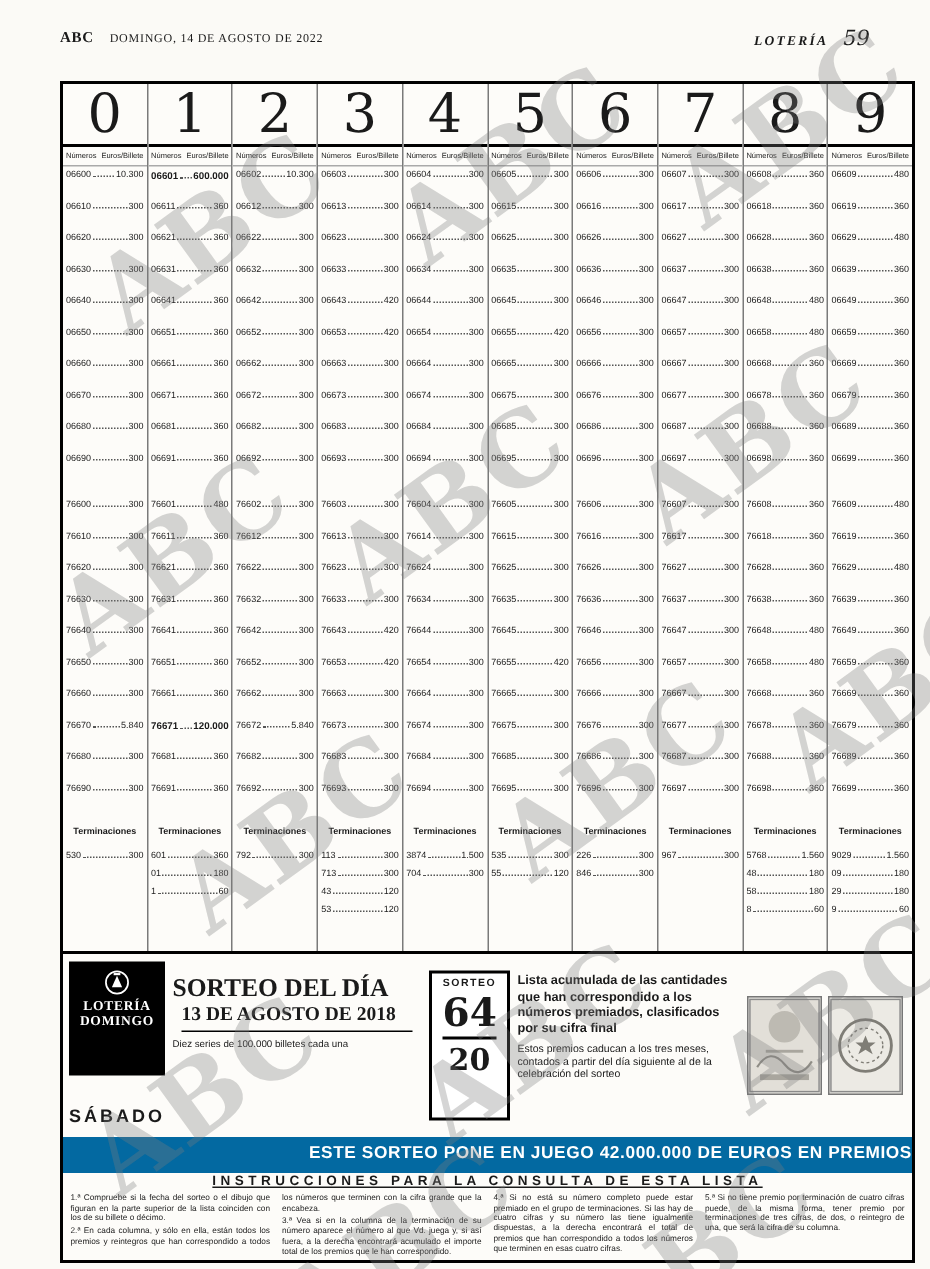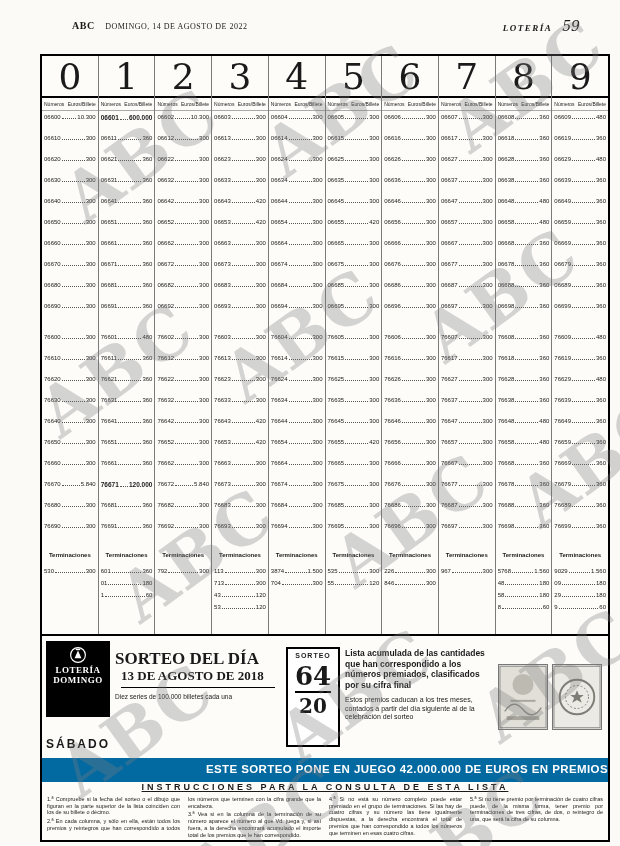--- a/index.html
+++ b/index.html
@@ -1,20 +1,20 @@
 <!DOCTYPE html>
 <html><head>
 <meta charset="utf-8">
 <style>
   html,body{margin:0;padding:0;background:#888;}
   #page{position:relative;width:620px;height:846px;background:#fbfaf6;color:#1a1a1a;
         font-family:"Liberation Serif",serif;overflow:hidden;margin:0 auto;}
   
   #masthead{position:absolute;top:20px;left:40px;right:40px;height:16px;}
-  .mh-left{position:absolute;left:0;top:0;font-size:8px;letter-spacing:.5px;margin-left:32px;}
+  .mh-left{position:absolute;left:0;top:0;font-size:8px;letter-spacing:.5px;}
   .mh-left .abc{font-weight:700;font-size:10px;margin-right:8px;}
   .mh-right{position:absolute;right:0;top:-3px;font-style:italic;}
   .mh-right .sec{font-weight:700;font-size:9px;letter-spacing:1.5px;margin-right:6px;}
   .mh-right .pg{font-size:14px;font-family:"DejaVu Serif",serif;}
   
   #listbox{position:absolute;left:40px;top:54px;width:570px;height:788px;border:2px solid #000;box-sizing:border-box;background:#fdfcf9;}
   #tablearea{position:absolute;left:0;top:0;width:100%;height:580px;display:flex;border-bottom:2px solid #000;box-sizing:border-box;}
   .col{flex:1 1 0;border-right:1px solid #7a7a7a;overflow:hidden;min-width:0;}
   .col:last-child{border-right:none;}
   .digit{height:40px;line-height:42px;text-align:center;font:400 36px "DejaVu Serif",serif;border-bottom:2px solid #000;}

